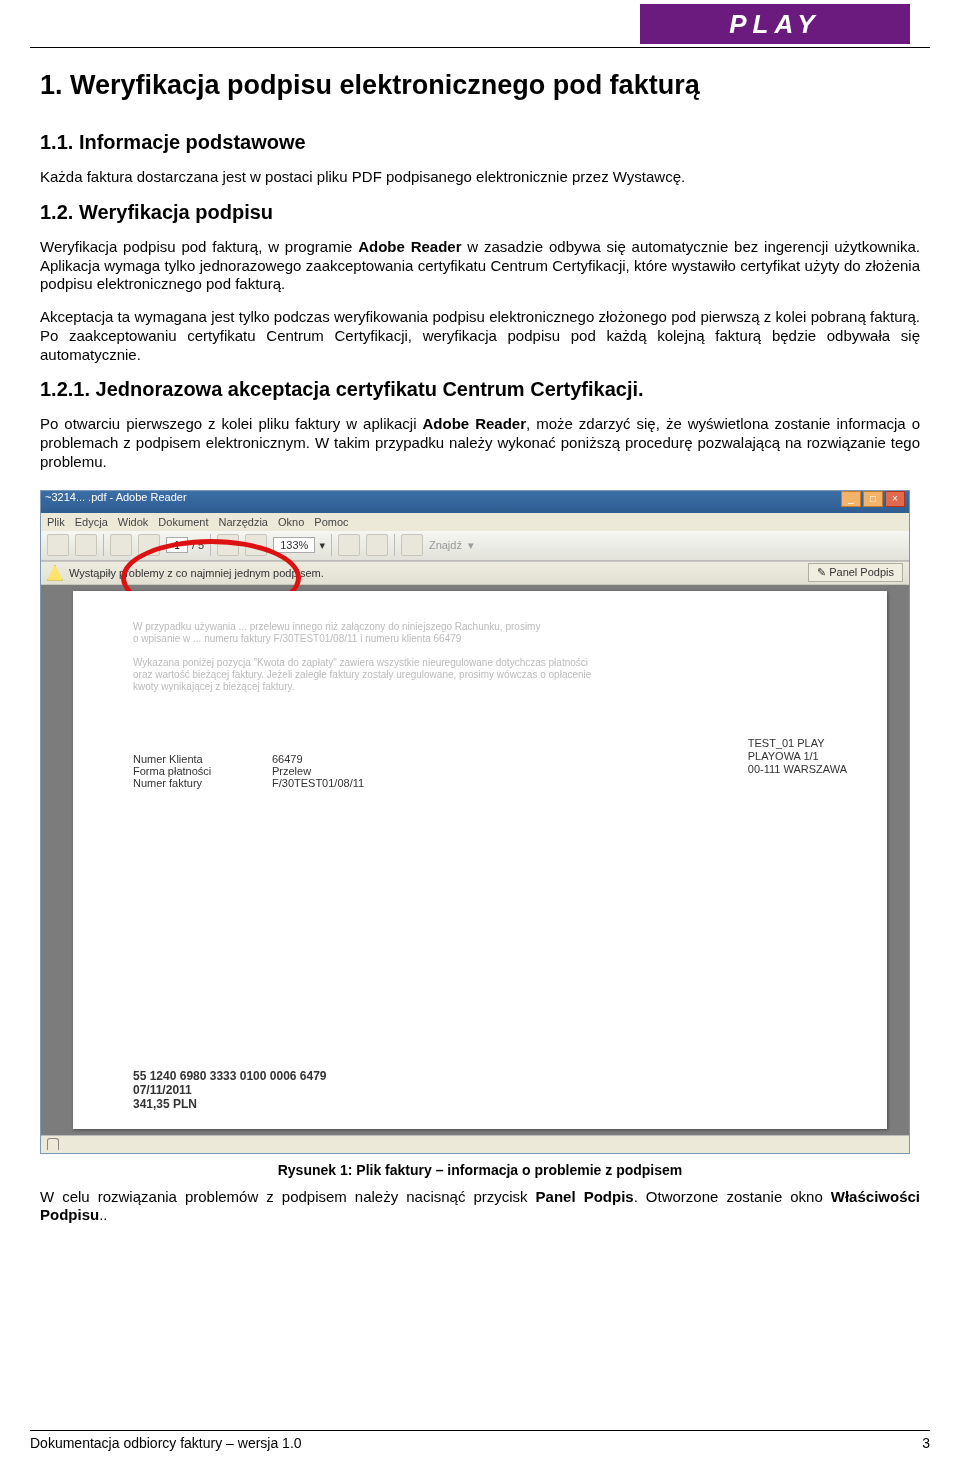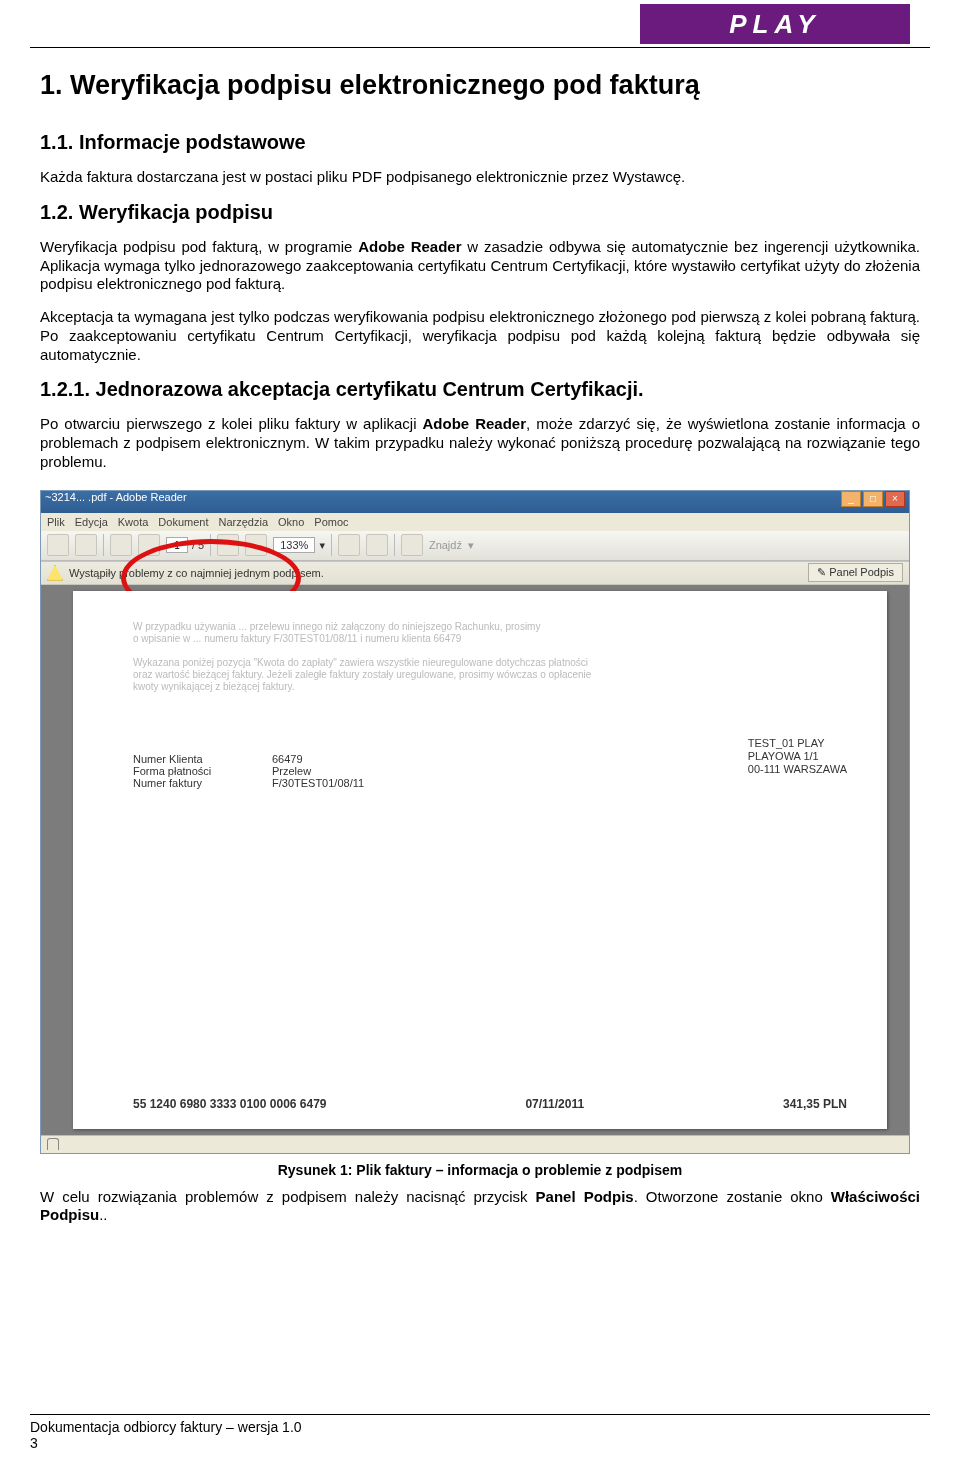--- a/index.html
+++ b/index.html
@@ -177,20 +177,21 @@
   .kv .k { width:100px; color:#333; }
   .kv .v { color:#333;padding-left:21px; }
   .addr { text-align:left; line-height:1.2; }
   .bottom-row {
     position:absolute;
     bottom:18px; left:60px; right:40px;
     display:flex;
     justify-content:space-between;
     font-weight:bold;
     font-size:12px;
+    flex-direction:column;
   }
   .status-bar {
     height:18px;
     background:#ece9d8;
     border-top:1px solid #bbb;
     display:flex;
     align-items:center;
     padding:0 6px;
   }
   .paperclip {
@@ -208,21 +209,20 @@
   
   .footer {
     position:absolute;
     bottom:26px;
     left:30px; right:30px;
     border-top:1px solid #000;
     padding-top:4px;
     display:flex;
     justify-content:space-between;
     font-size:14px;
-    flex-direction:column;
   }
 </style>
 </head>
 <body>
 
 <div class="logo-bar">PLAY</div>
 <hr class="top-hr">
 
 <div class="content">
   <h1>1. Weryfikacja podpisu elektronicznego pod fakturą</h1>
@@ -247,21 +247,21 @@
         <span>~3214... .pdf - Adobe Reader</span>
         <span class="icons">
           <span class="winbtn">_</span>
           <span class="winbtn">□</span>
           <span class="winbtn close">×</span>
         </span>
       </div>
       <div class="adobe-menubar">
         <span>Plik</span>
         <span>Edycja</span>
-        <span>Kwota</span>
+        <span>Widok</span>
         <span>Dokument</span>
         <span>Narzędzia</span>
         <span>Okno</span>
         <span>Pomoc</span>
       </div>
       <div class="toolbar-area">
         <div class="adobe-toolbar">
           <span class="tb-icon"></span>
           <span class="tb-icon"></span>
           <span class="tb-sep"></span>

